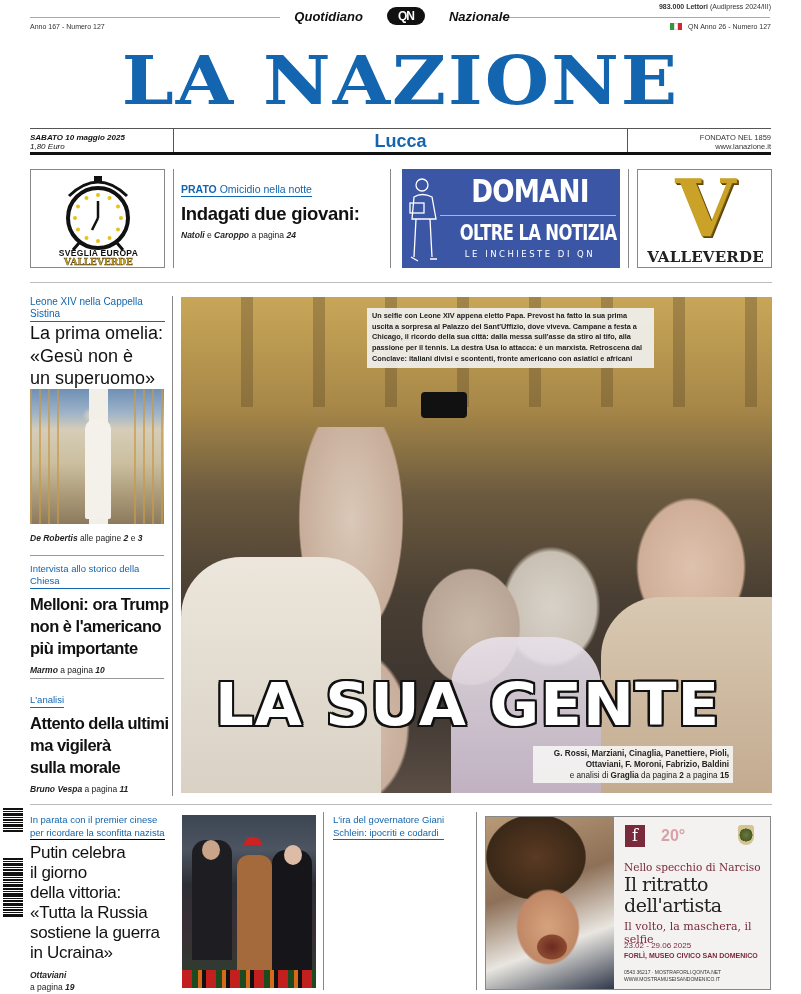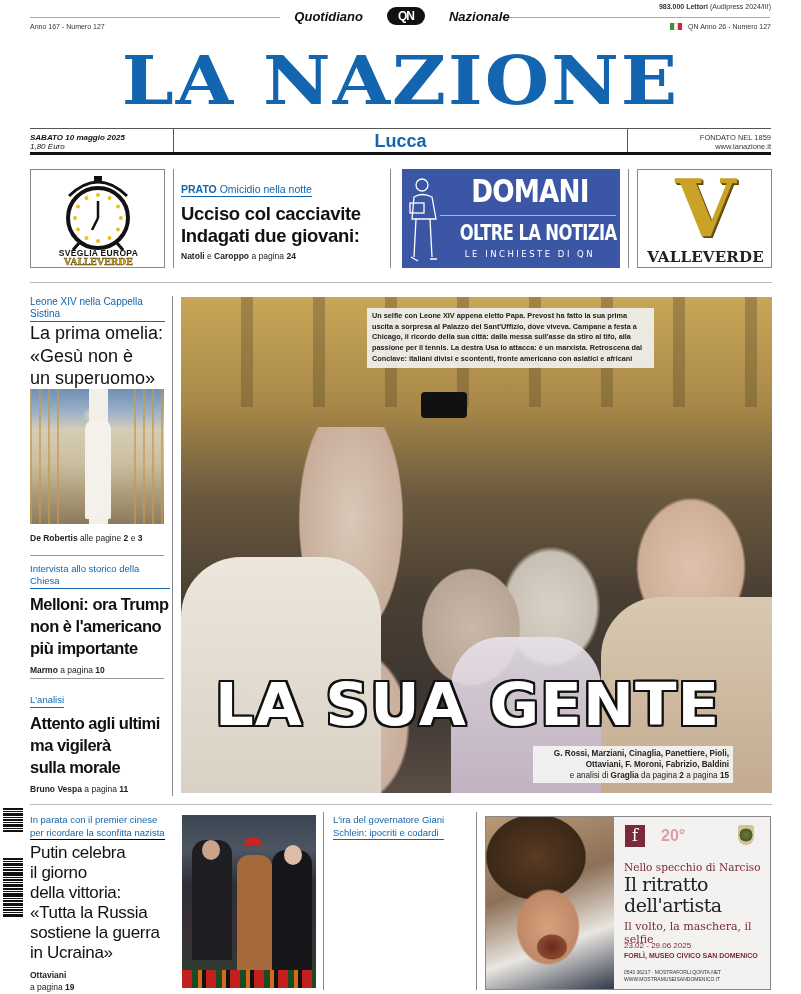--- a/index.html
+++ b/index.html
@@ -25,21 +25,21 @@
   .edition { position: absolute; left: 150px; right: 150px; top: 2px; text-align: center; font-weight: bold; font-size: 18px; color: #1265ae; }
 
   
   .box { position: absolute; border: 1px solid #888; background: #fff; overflow: hidden; }
   .vsep { position: absolute; width: 1px; background: #888; }
   .hsep { position: absolute; height: 1px; background: #999; }
 
   .kicker { font-size: 10.5px; color: #1265ae; border-bottom: 1px solid #1265ae; display: inline-block; padding-bottom: 1px; line-height: 12px; }
   .kicker b { font-weight: bold; }
   .byline { font-size: 8.5px; color: #222; }
-  .byline b { font-weight: bold; }
+  .byline b { font-weight: bold; font-style: italic; }
 
   .hl-bold { font-weight: bold; color: #111; }
   .hl-light { font-weight: normal; color: #111; }
 
   
   .domani { background: #3b56a4; color: #fff; text-align: center; font-family: "DejaVu Sans", sans-serif; }
 
   
   .main-photo { position: absolute; left: 181px; top: 297px; width: 591px; height: 496px; overflow: hidden;
     background:
@@ -121,21 +121,20 @@
   </svg>
   <div class="abs" style="left:0;top:78px;width:135px;text-align:center;font-size:8.5px;font-weight:bold;letter-spacing:0.3px;">SVEGLIA EUROPA</div>
   <div class="abs" style="left:0;top:87px;width:135px;text-align:center;font-family:'DejaVu Serif',serif;font-size:9px;font-weight:bold;color:#c9a227;-webkit-text-stroke:0.4px #5a4510;">VALLEVERDE</div>
 </div>
 
 <div class="vsep" style="left:173px;top:169px;height:99px;"></div>
 
 <div class="abs" style="left:181px;top:166px;width:200px;margin-top:13px;">
   <div class="kicker"><b>PRATO</b> <span>Omicidio nella notte</span></div>
   <div style="margin-top:6px;font-weight:bold;font-size:18.5px;line-height:21.5px;letter-spacing:-0.3px;">
-    <div>Ucciso col cacciavite</div>
     <div>Indagati due giovani:</div>
   </div>
   <div class="byline" style="margin-top:5px;">
     <b>Natoli</b> <span>e</span> <b>Caroppo</b> <span>a pagina</span> <b>24</b>
   </div>
 </div>
 
 <div class="vsep" style="left:390px;top:169px;height:99px;"></div>
 
 <div class="abs domani" style="left:402px;top:169px;width:218px;height:99px;">
@@ -198,21 +197,21 @@
   <div class="byline" style="margin-top:6px;">
     <b>Marmo</b> <span>a pagina</span> <b>10</b>
   </div>
 </div>
 
 <div class="hsep" style="left:30px;top:678px;width:134px;"></div>
 
 <div class="abs" style="left:30px;top:689px;width:140px;">
   <div class="kicker" style="font-size:9.5px;">L'analisi</div>
   <div class="hl-bold" style="margin-top:4px;font-size:16.5px;line-height:22px;letter-spacing:-0.5px;">
-    <div>Attento agli ultimi</div>
+    <div>Attento della ultimi</div>
     <div>ma vigilerà</div>
     <div>sulla morale</div>
   </div>
   <div class="byline" style="margin-top:6px;">
     <b>Bruno Vespa</b> <span>a pagina</span> <b>11</b>
   </div>
 </div>
 
 <div class="vsep" style="left:172px;top:296px;height:500px;"></div>
 

